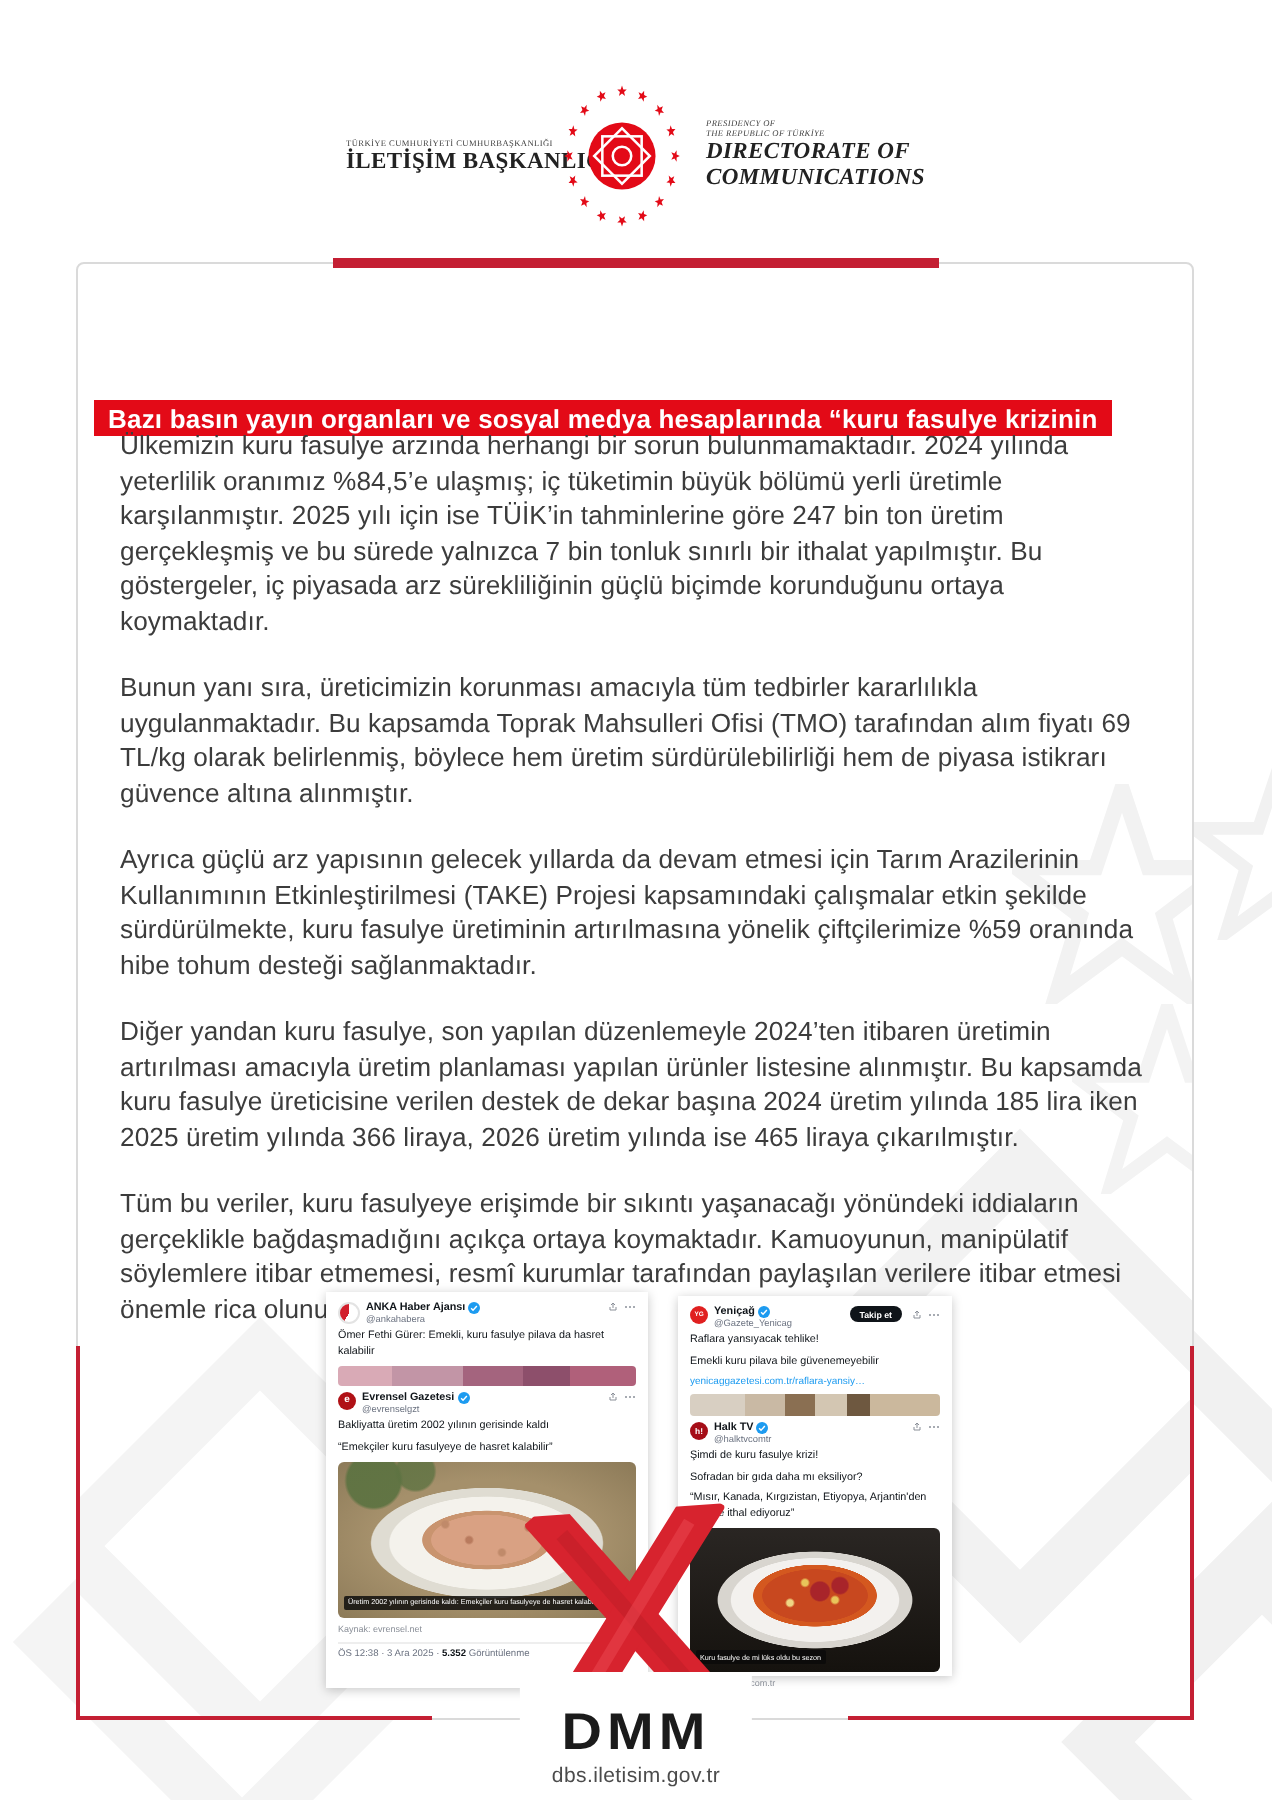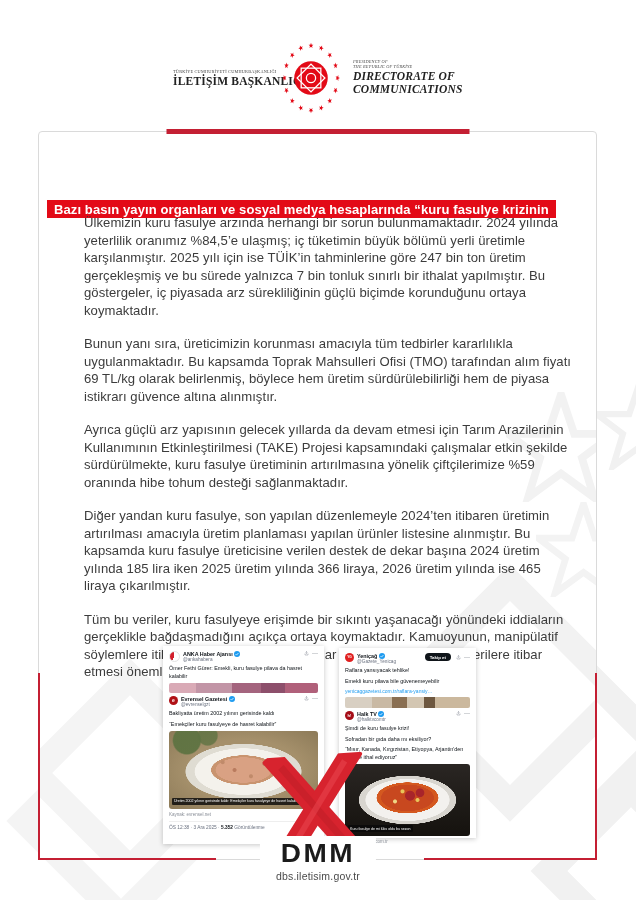--- a/index.html
+++ b/index.html
@@ -28,21 +28,21 @@
   .accent-left{position:absolute;left:-1px;top:541px;width:2px;height:187px;background:#c41f33;z-index:3;}
   .accent-right{position:absolute;right:-1px;top:541px;width:2px;height:187px;background:#c41f33;z-index:3;}
   .accent-bl{position:absolute;left:-1px;bottom:-1px;width:178px;height:2px;background:#c41f33;z-index:3;}
   .accent-br{position:absolute;right:-1px;bottom:-1px;width:173px;height:2px;background:#c41f33;z-index:3;}
   
   .claim{position:absolute;left:8px;right:8px;top:19px;text-align:left;z-index:2;line-height:1.0;margin-top:48px;}
   .claim span{display:inline-block;background:#e30a17;color:#fff;font-weight:bold;font-size:13px;
               padding:2.5px 7px;margin:1px 0;letter-spacing:.1px;}
   
   .bodytext{position:absolute;left:21px;right:21px;top:82px;z-index:2;color:#3c3c3c;
-            font-size:13.1px;line-height:17.5px;letter-spacing:.05px;margin-left:24px;}
+            font-size:13.1px;line-height:17.5px;letter-spacing:.05px;}
   .bodytext p{margin:0 0 16px 0;}
   
   .tweet{position:absolute;background:#fff;box-shadow:0 1px 5px rgba(0,0,0,.22);z-index:4;
          padding:5px 6px;box-sizing:border-box;color:#0f1419;}
   .tw-left{left:124px;top:514px;width:161px;height:198px;}
   .tw-right{left:300px;top:516px;width:137px;height:190px;}
   .tw-head{display:flex;align-items:flex-start;gap:3px;margin-bottom:3px;position:relative;}
   .avatar{width:9px;height:9px;border-radius:50%;flex:0 0 auto;display:flex;align-items:center;
           justify-content:center;color:#fff;font-weight:bold;font-size:5px;line-height:1;}
   .av-anka{background:conic-gradient(from 210deg,#d21f2c 0 150deg,#fff 150deg 360deg);border:.5px solid #e3e3e3;color:#d21f2c;}
@@ -86,21 +86,21 @@
   .photo-caption{position:absolute;left:3px;right:3px;bottom:4px;background:rgba(10,10,10,.82);
                  color:#fff;font-size:3.6px;padding:1.5px 2px;line-height:1.2;border-radius:1px;}
   .photo-caption.short{right:auto;max-width:70%;}
   .tw-source{font-size:4.5px;color:#8a8f98;margin-top:3px;}
   .tw-meta{font-size:4.8px;color:#6b7280;margin-top:4px;border-top:.5px solid #eee;padding-top:3px;}
   .tw-meta b{color:#0f1419;}
   
   .redx{position:absolute;left:266px;top:755px;width:100px;height:110px;z-index:6;transform:rotate(-4deg);}
   
   .dmm-footer{position:absolute;left:50%;transform:translateX(-50%);top:836px;z-index:7;
-              background:#fff;padding:4px 16px 2px;text-align:center;}
+              background:#fff;padding:16px 16px 2px;text-align:center;}
   .dmm-logo{font-size:28px;font-weight:bold;letter-spacing:2.5px;color:#1b1b1b;
             transform:scaleY(.92);line-height:1;}
   .dmm-url{font-size:10.5px;color:#4b4b4b;margin-top:2px;letter-spacing:.2px;}
   .check{flex:0 0 auto;}
 </style>
 </head>
 <body>
 
 <div class="page">
 

